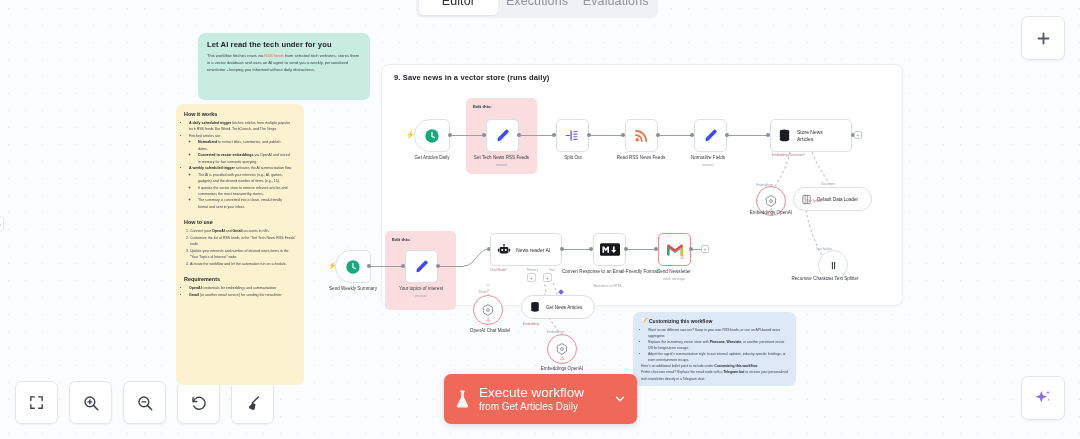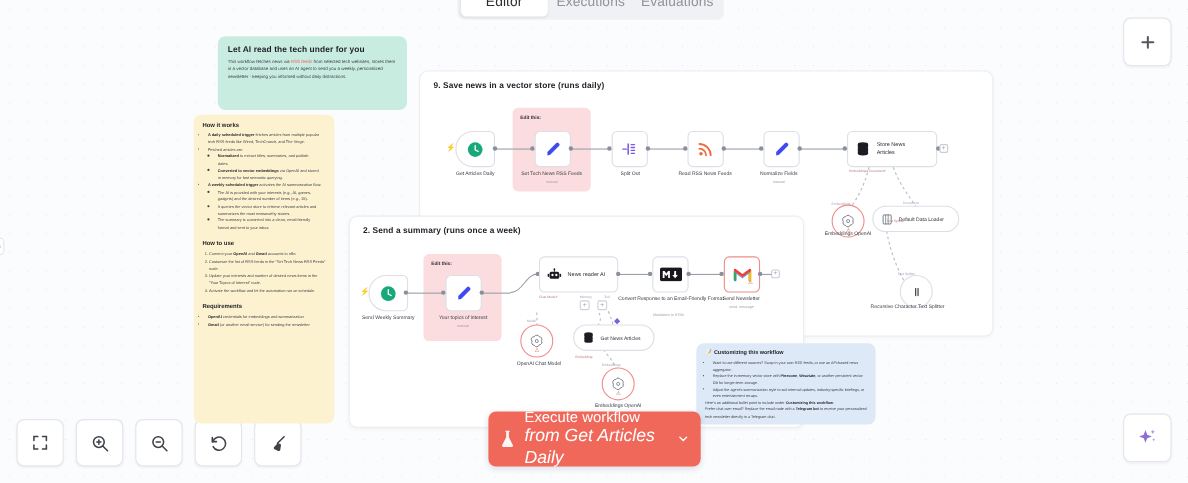--- a/index.html
+++ b/index.html
@@ -182,21 +182,21 @@
     width: 193px; height: 50px;
     background: #f0685a;
     border-radius: 7px;
     display: flex; align-items: center;
     padding: 16px 10px;
     box-shadow: 0 2px 6px rgba(40,45,60,.14);
     color: #fff;
   }
   #execute-btn .flask { font-size: 17px; margin-right: 8px; opacity: .95; }
   #execute-btn .ln1 { font-size: 13.5px; line-height: 1.12; }
-  #execute-btn .ln2 { font-size: 16px; line-height: 1.2; font-style: italic; }
+  #execute-btn .ln2 { font-size: 10px; line-height: 1.2; }
   #execute-btn .chev { margin-left: auto; font-size: 13px; }
 
   .edge-handle {
     position: absolute; left: -3px; top: 216px;
     width: 7px; height: 16px;
     background: #fff; border: 1px solid #e4e6ec;
     border-radius: 0 4px 4px 0;
     display:flex;align-items:center;justify-content:center;
     font-size:5px;color:#a8adb8;
   }
@@ -294,23 +294,20 @@
     <ul>
       <li><b>OpenAI</b><span> credentials for embeddings and summarization</span></li>
       <li><b>Gmail</b><span> (or another email service) for sending the newsletter</span></li>
     </ul>
   </div>
 
   <div class="section" id="section-1">
     <div class="section-title">9. Save news in a vector store (runs daily)</div>
   </div>
 
-  <div class="section" id="section-2">
-    <div class="section-title">2. Send a summary (runs once a week)</div>
-  </div>
 
   <div class="pinkbox" id="pink-1">
     <div class="pb-label">Edit this:</div>
   </div>
   <div class="pinkbox" id="pink-2">
     <div class="pb-label">Edit this:</div>
   </div>
 
   <div class="conn" style="left:450px; top:135px; width:52px;"></div>
   <div class="conn" style="left:519px; top:135px; width:53px;"></div>

